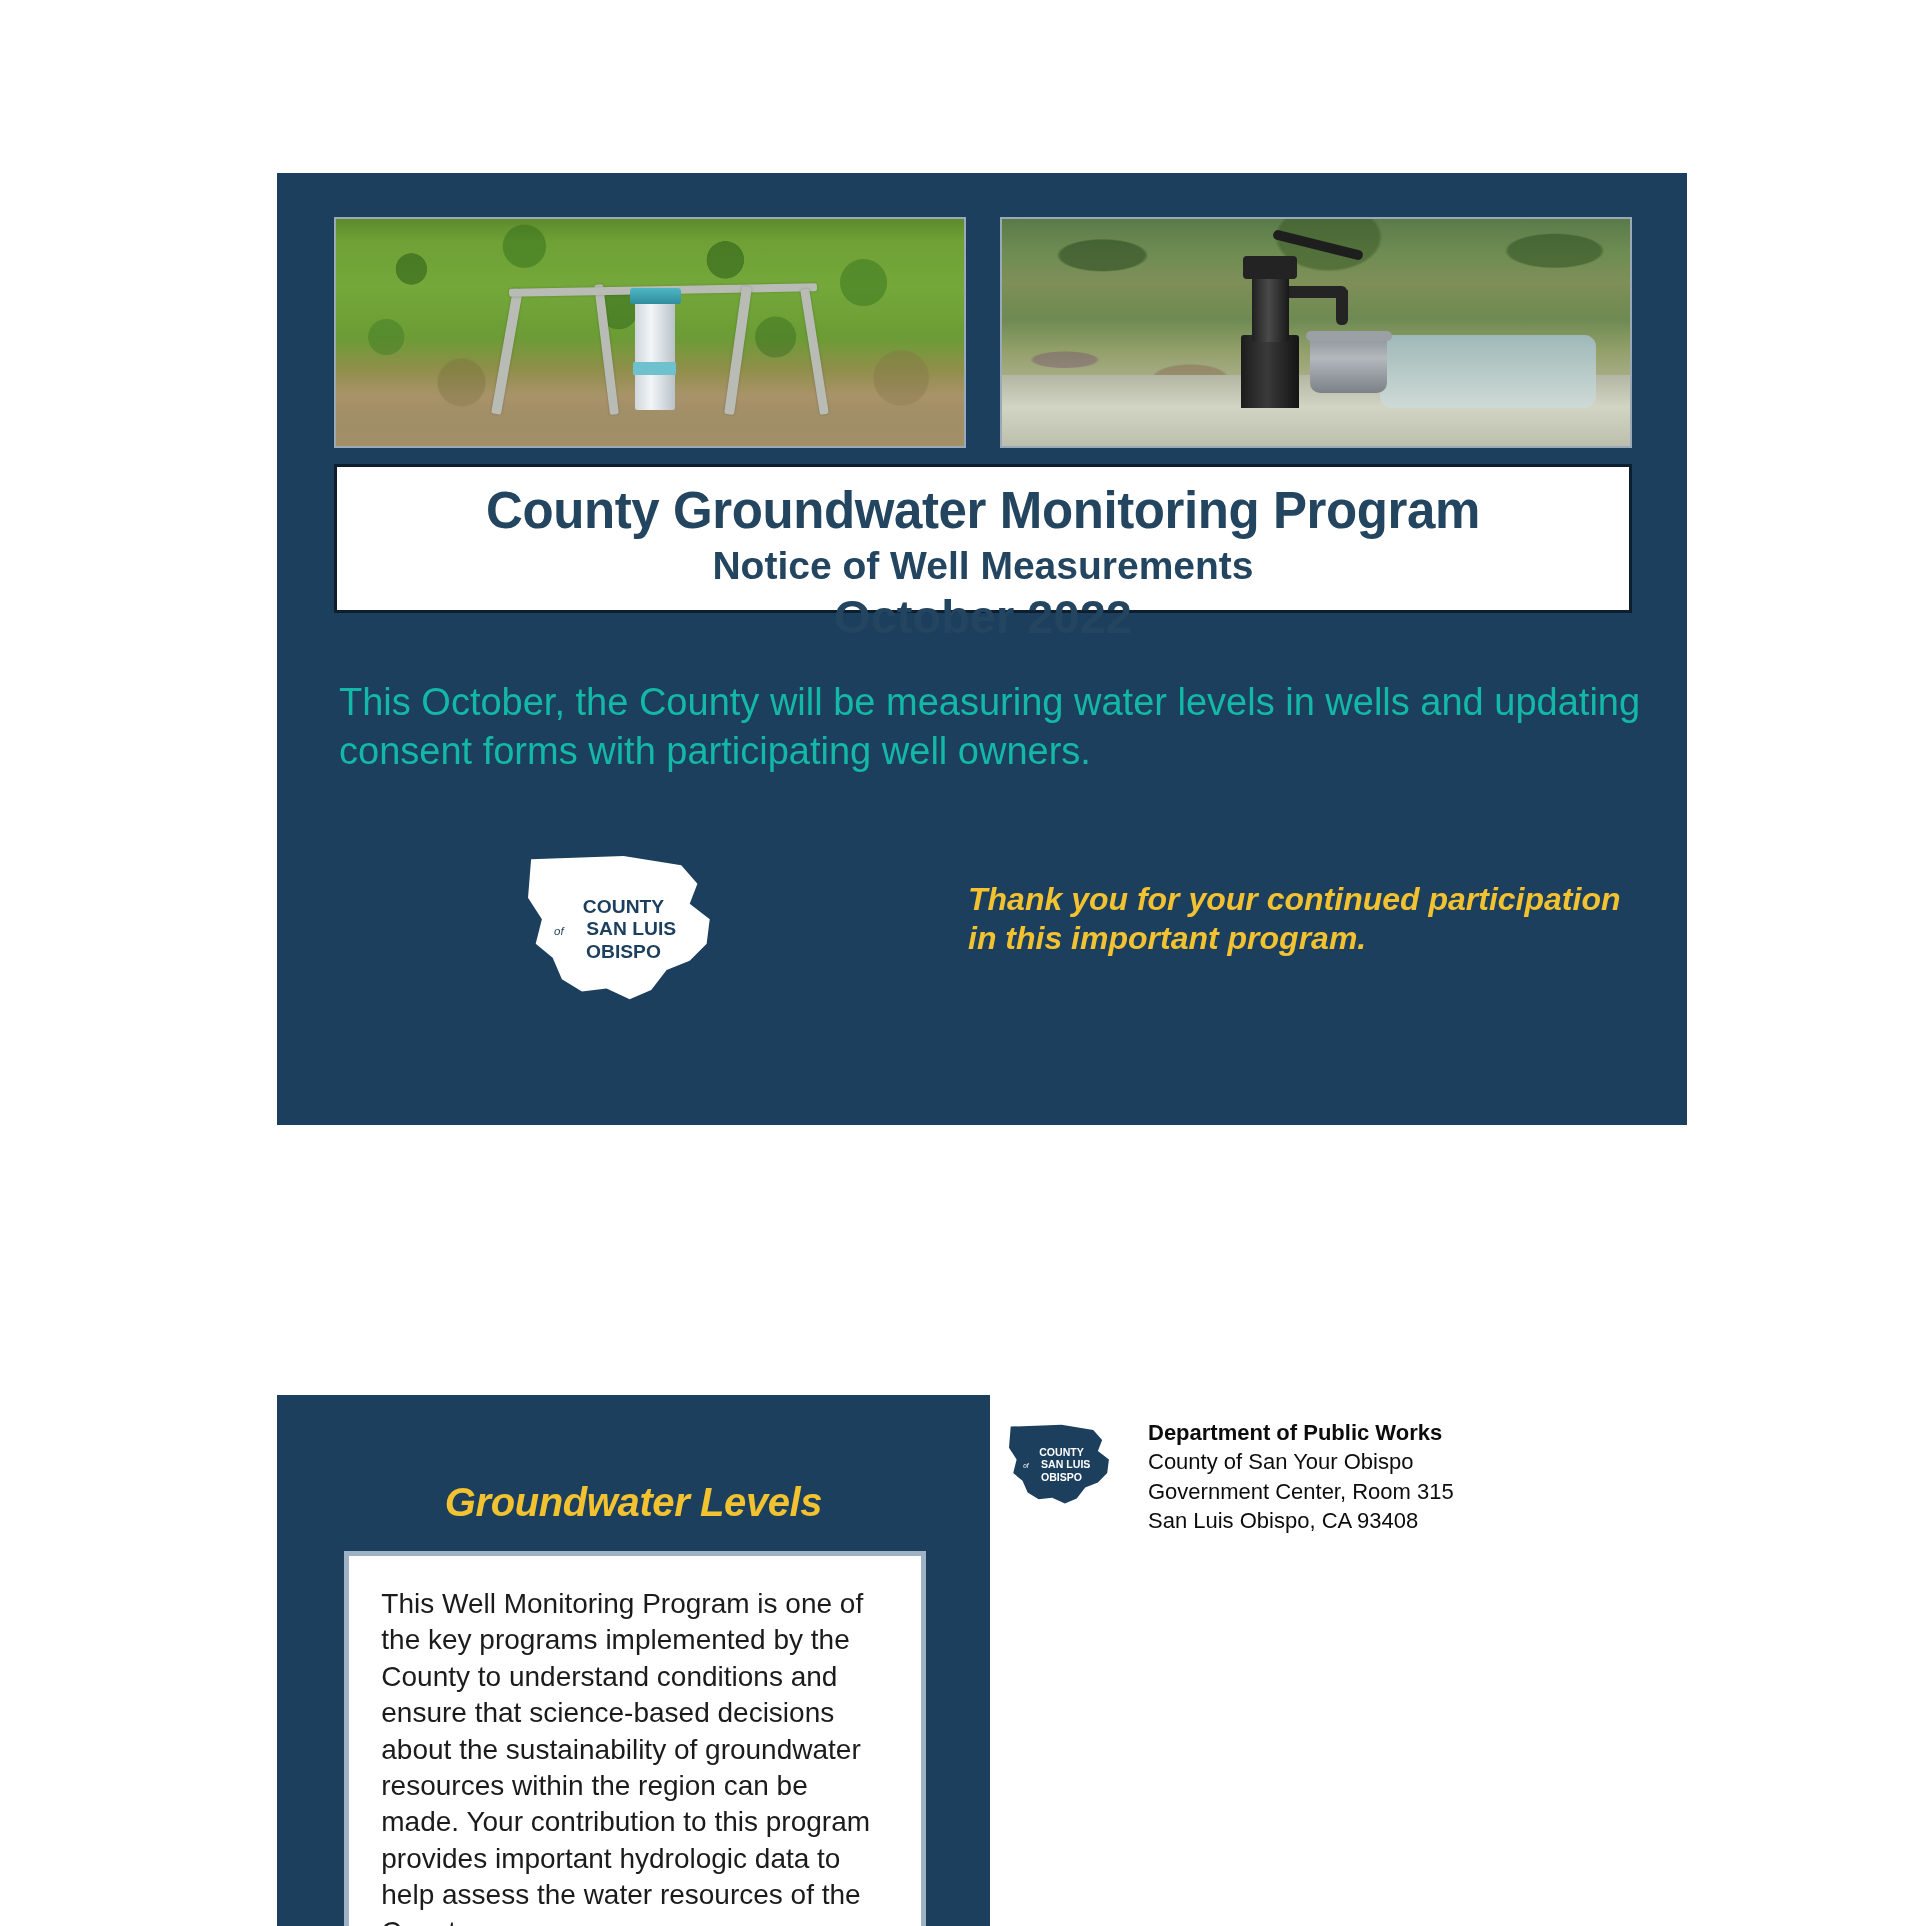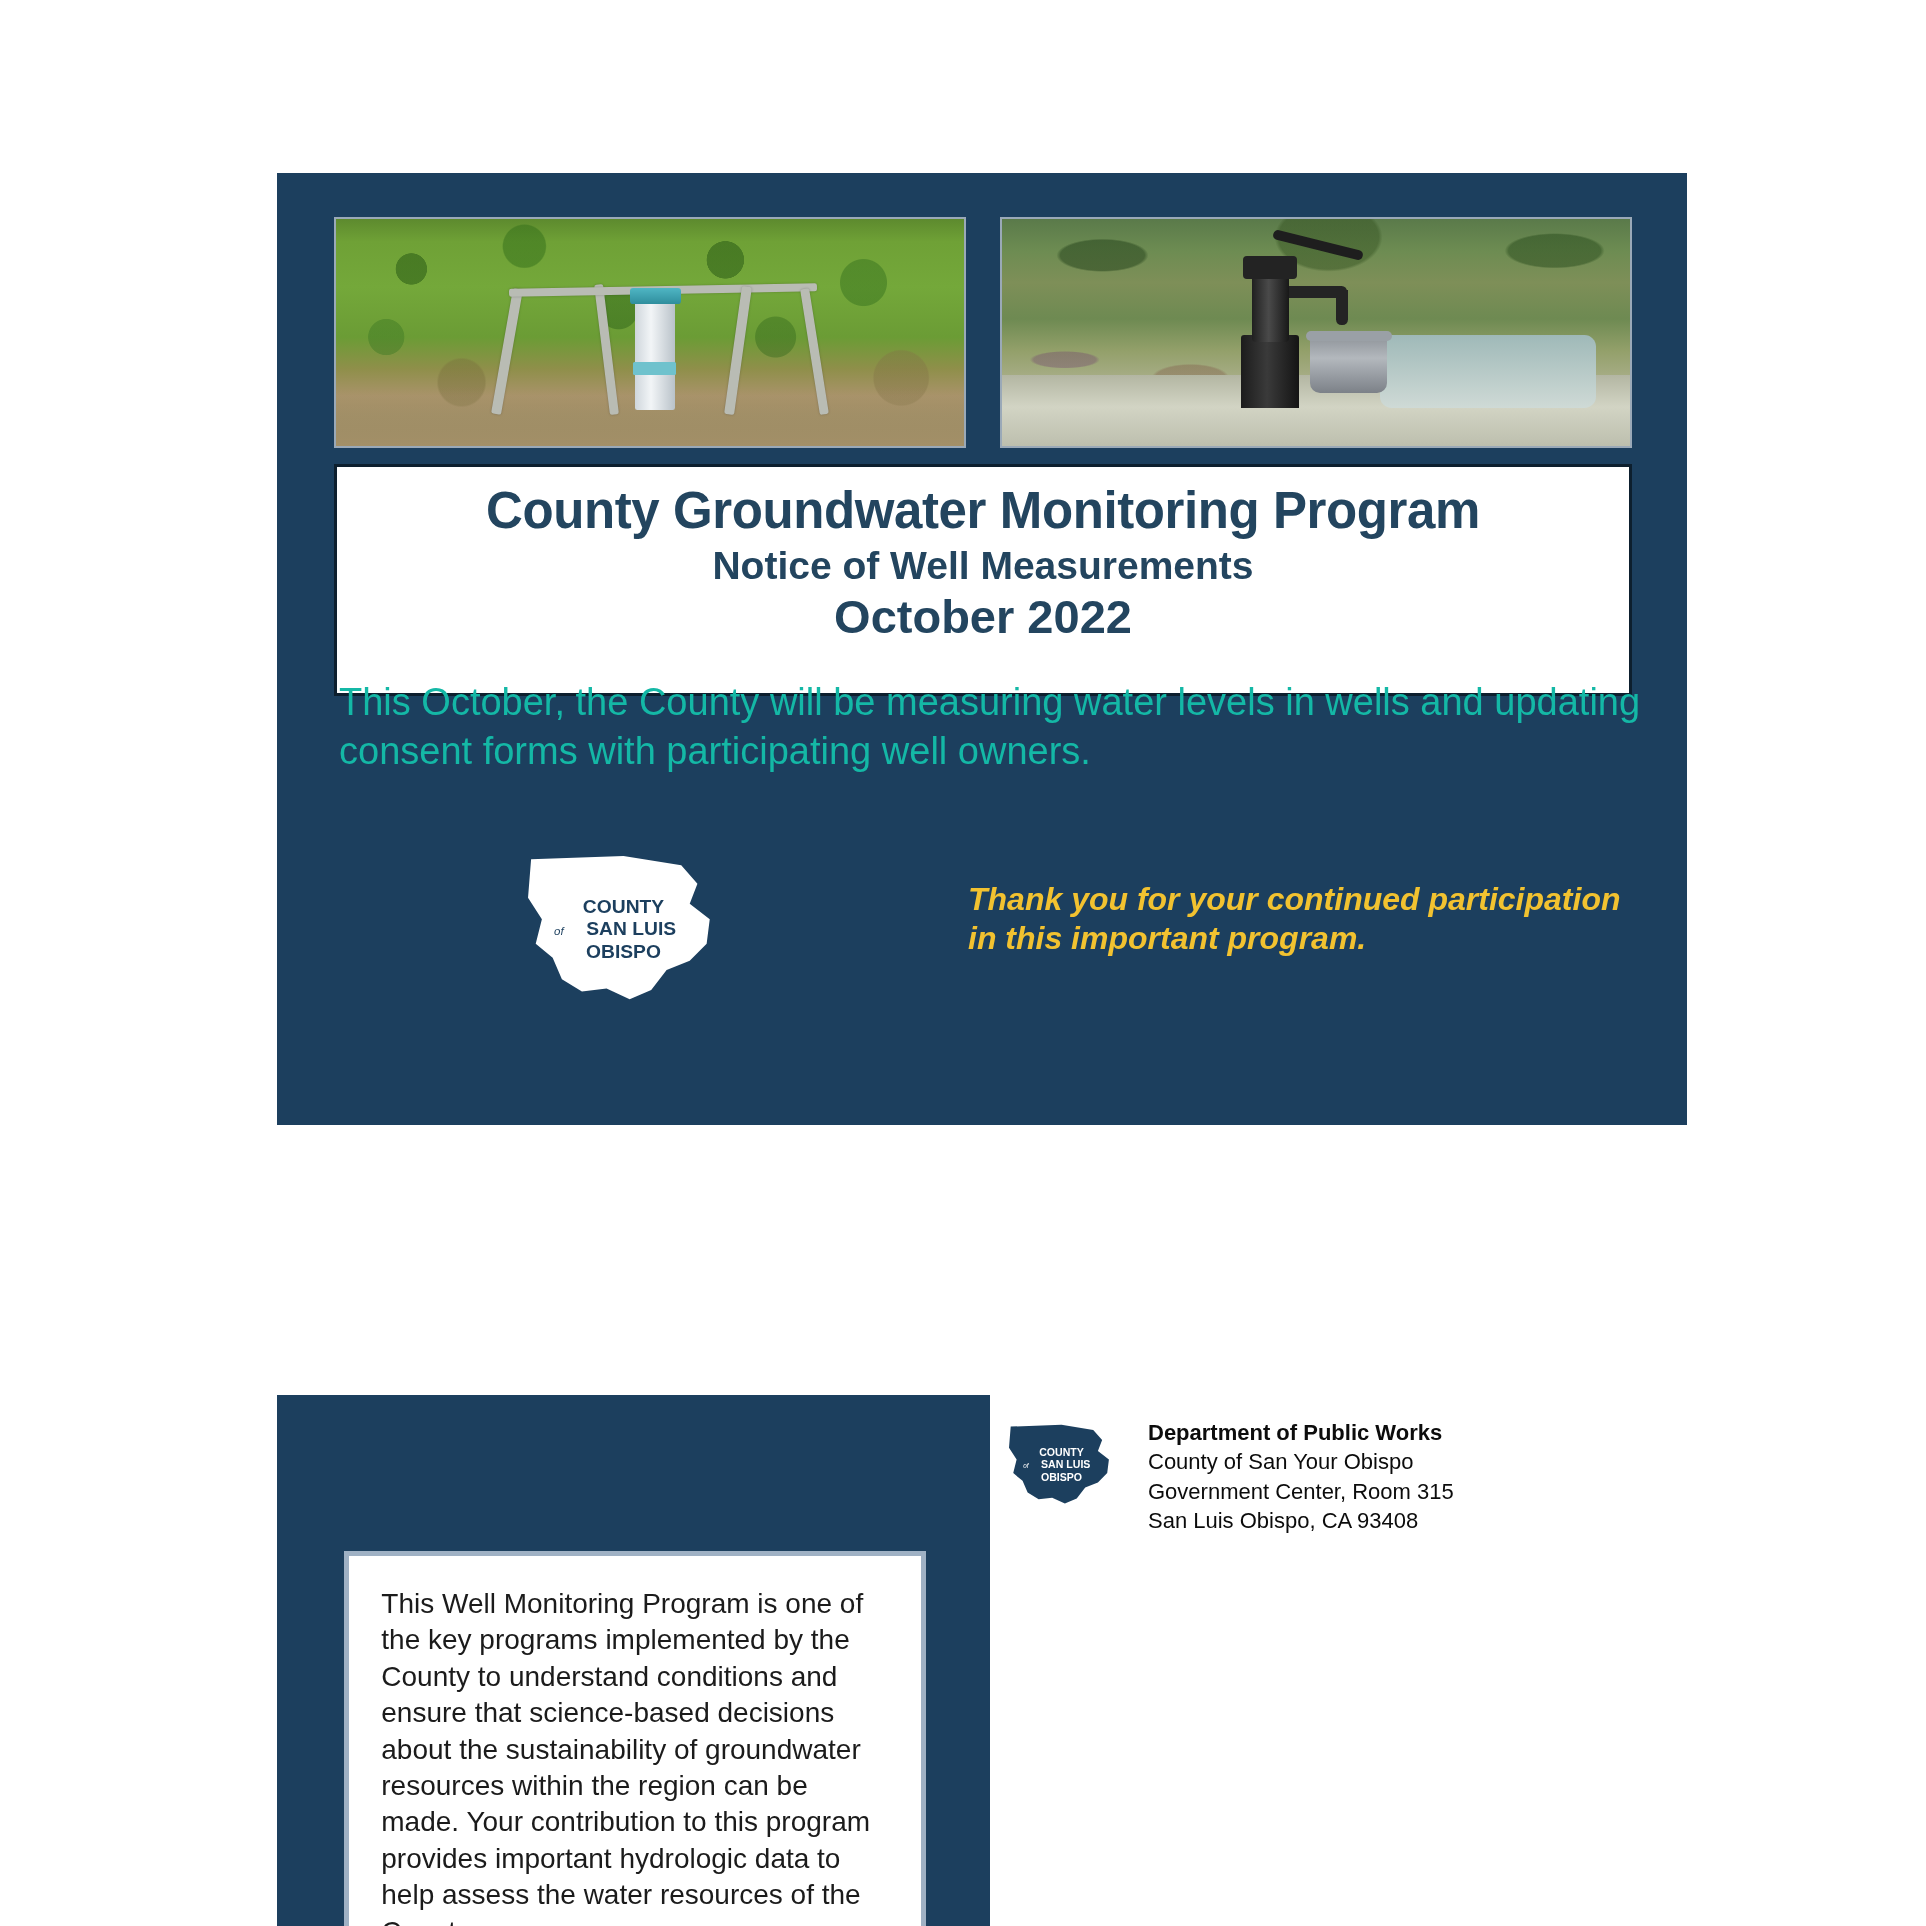--- a/index.html
+++ b/index.html
@@ -243,21 +243,21 @@
     background: #9aa0a6;
     border-radius: 5px;
   }
 
   
   .title-plaque {
     position: absolute;
     left: 57px;
     top: 291px;
     width: 1298px;
-    height: 232px;
+    height: 149px;
     background: #ffffff;
     border: 3.9px solid #0d1f2e;
     box-sizing: border-box;
     text-align: center;
     padding-top: 15.4px;
   }
   .title-main {
     font-size: 51px;
     font-weight: bold;
     color: #23455f;
@@ -422,20 +422,21 @@
       <text x="66" y="106" text-anchor="middle" font-family="Liberation Sans, sans-serif" font-size="15" font-style="italic" fill="#1c3f5e">of</text>
       <text x="160" y="107" text-anchor="middle" font-family="Liberation Sans, sans-serif" font-size="25" font-weight="bold" fill="#1c3f5e">SAN LUIS</text>
       <text x="150" y="136" text-anchor="middle" font-family="Liberation Sans, sans-serif" font-size="25" font-weight="bold" fill="#1c3f5e">OBISPO</text>
     </svg>
   </div>
 
   <div class="thanks-text">Thank you for your continued participation in this important program.</div>
 </div>
 
 <div class="postcard-back">
+  <div class="back-heading">Groundwater Levels</div>
 
   <div class="back-panel">
     <p>This Well Monitoring Program is one of the key programs implemented by the County to understand conditions and ensure that science-based decisions about the sustainability of groundwater resources within the region can be made. Your contribution to this program provides important hydrologic data to help assess the water resources of the County.</p>
     <p>For further information about this program, please contact Cathy Martin at (805) 781-5275.</p>
   </div>
 
 </div>
 
 <div class="seal-wrap-back">
   <svg class="seal-svg" viewBox="0 0 300 200" xmlns="http://www.w3.org/2000/svg">

